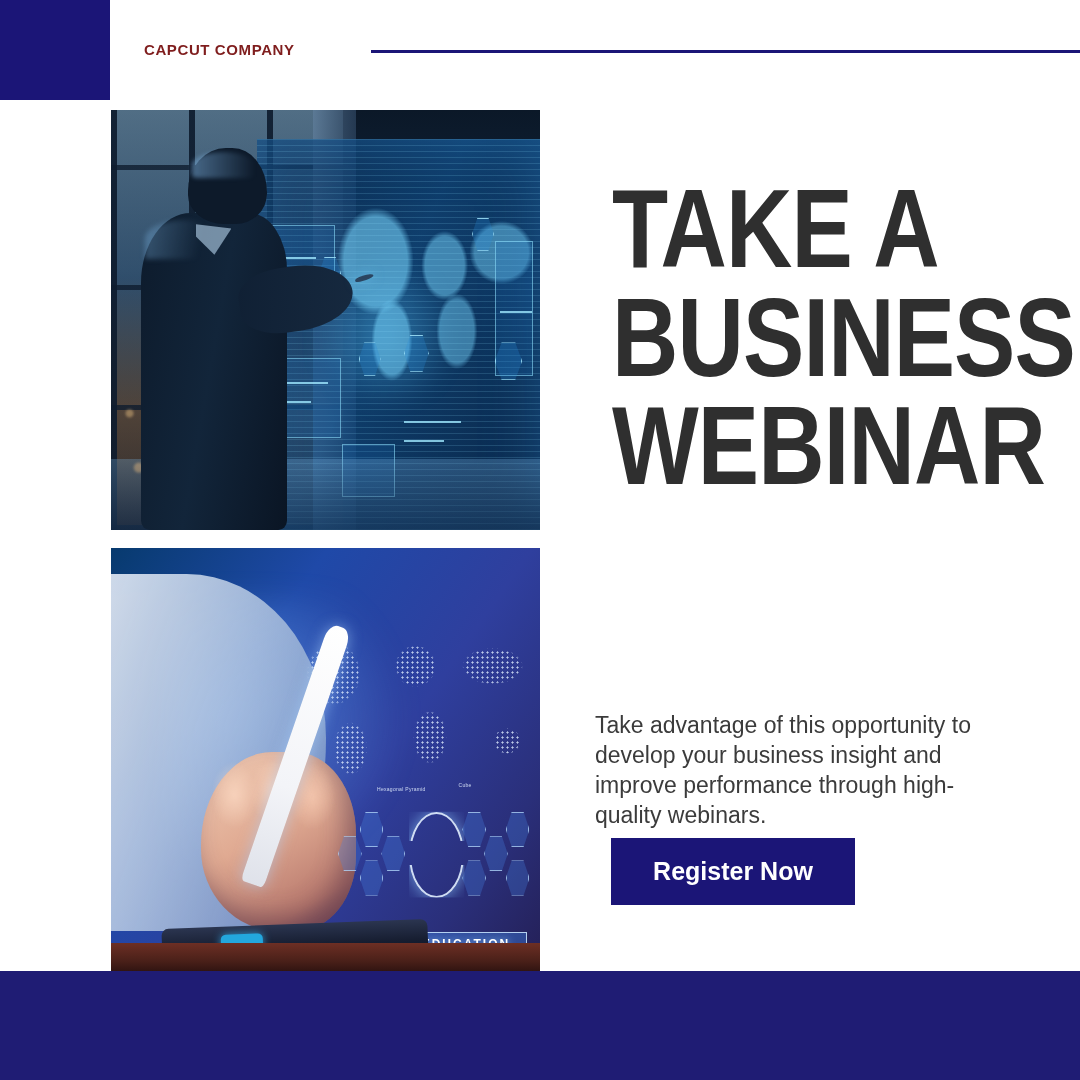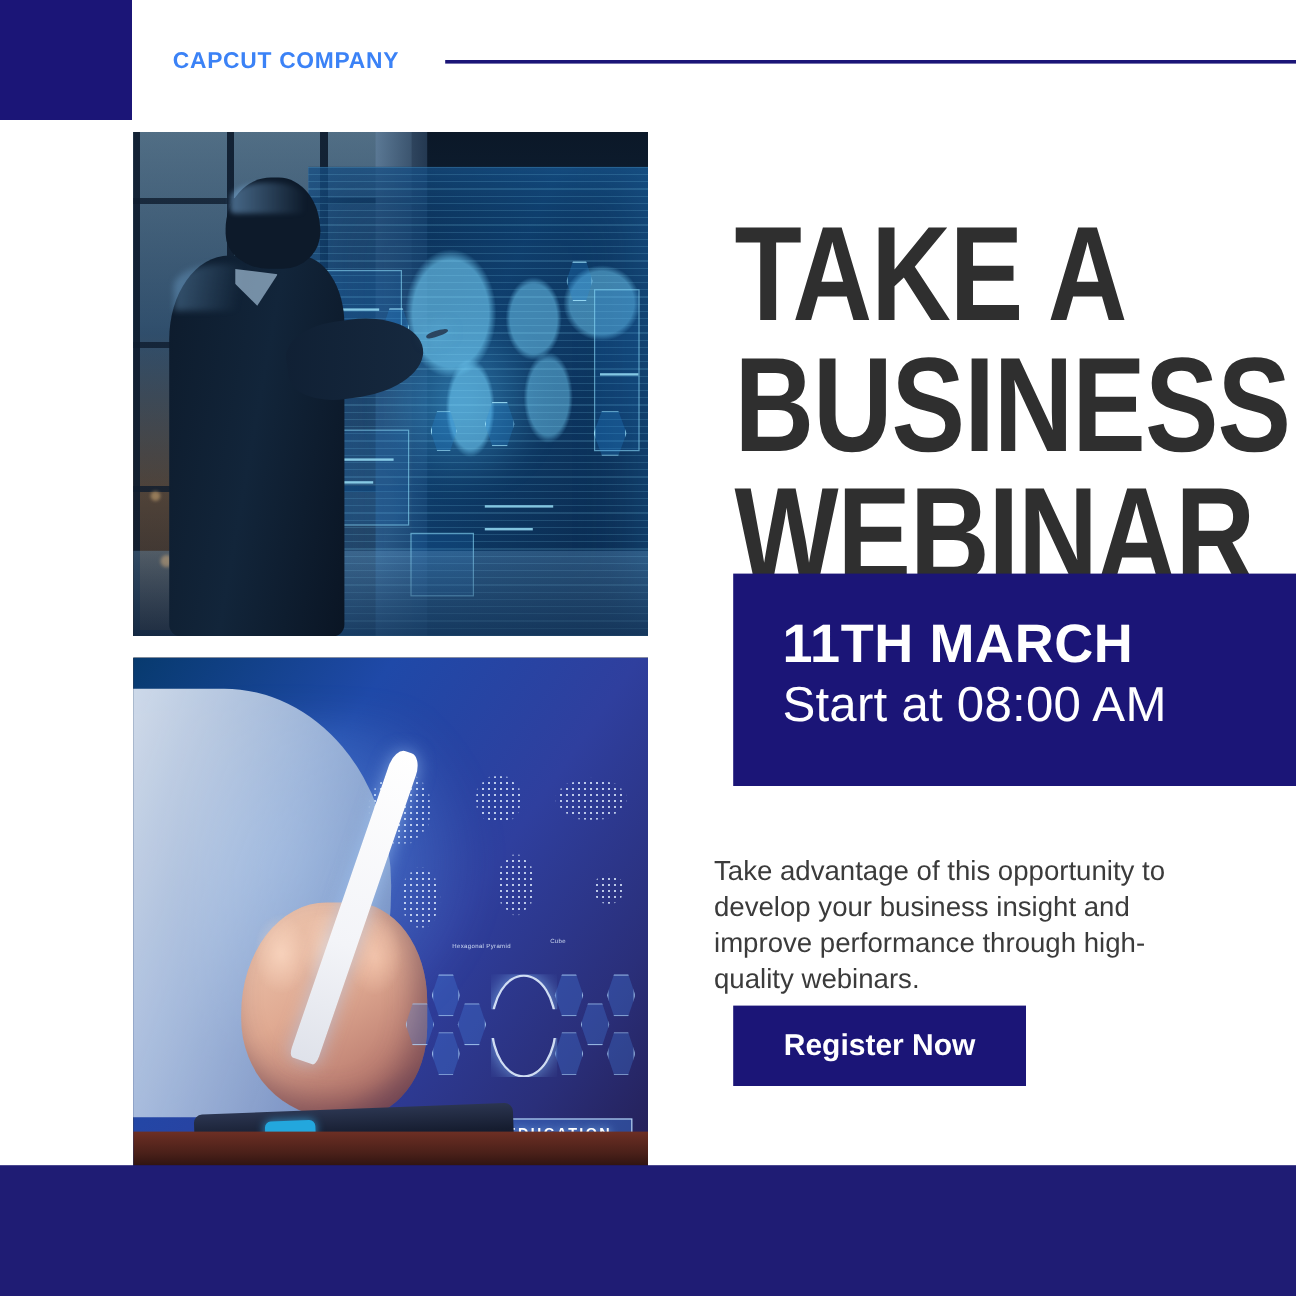--- a/index.html
+++ b/index.html
@@ -23,24 +23,24 @@
     position: absolute;
     left: 0; top: 0;
     width: 110px; height: 100px;
     background: #1b1577;
   }
 
   
   .brand-name {
     position: absolute;
     left: 144px; top: 41px;
-    font-size: 19px;
+    font-size: 15px;
     font-weight: bold;
     letter-spacing: 0.6px;
-    color: #3b82f6;
+    color: #7f1d1d;
     white-space: nowrap;
   }
   .header-rule {
     position: absolute;
     left: 371px; top: 50px;
     width: 709px; height: 3px;
     background: #1b1577;
   }
 
   
@@ -461,24 +461,20 @@
         <div class="tablet-btn"></div>
       </div>
       <div class="desk"></div>
     </div>
   </div>
 
   <h1 class="headline">TAKE A
 BUSINESS
 WEBINAR</h1>
 
-  <div class="date-banner">
-    <div class="date-main">11TH MARCH</div>
-    <div class="date-sub">Start at 08:00 AM</div>
-  </div>
 
   <p class="body-copy">Take advantage of this opportunity to develop your business insight and improve performance through high-quality webinars.</p>
 
   <button class="cta-button">Register Now</button>
 
   <div class="footer-bar">
     
     
     
   </div>

